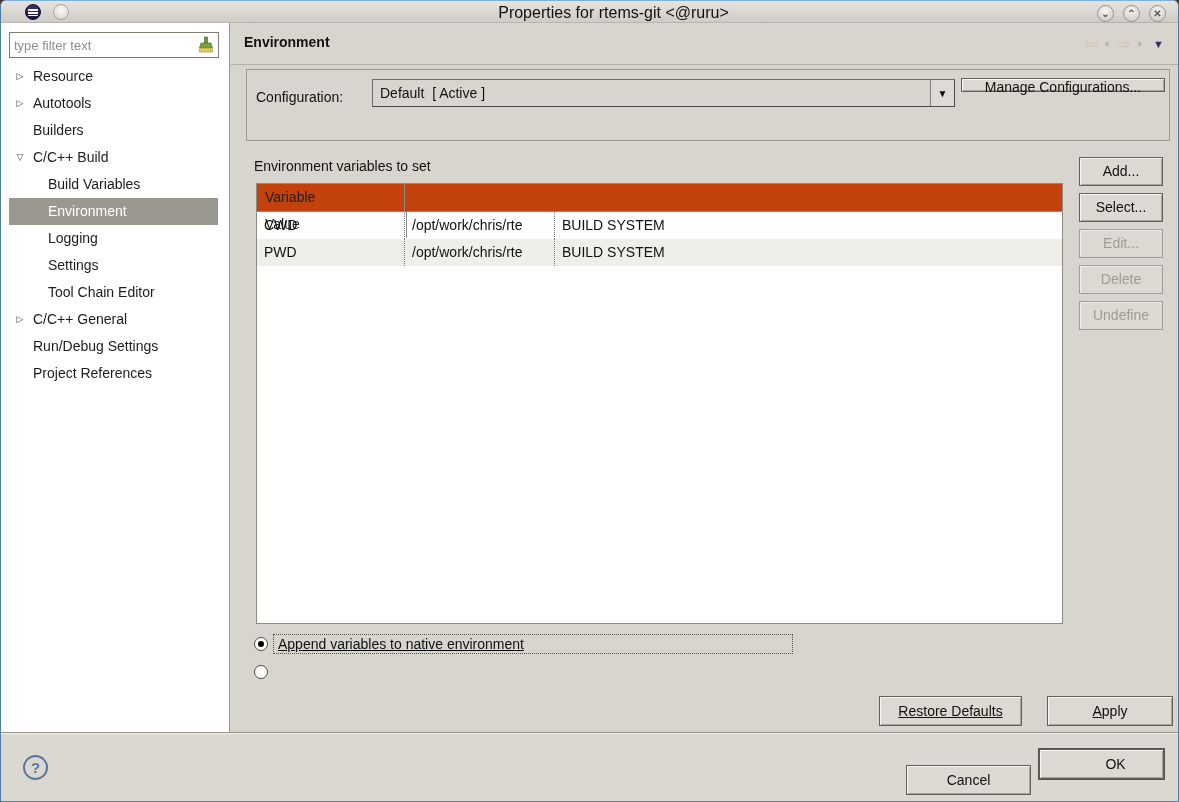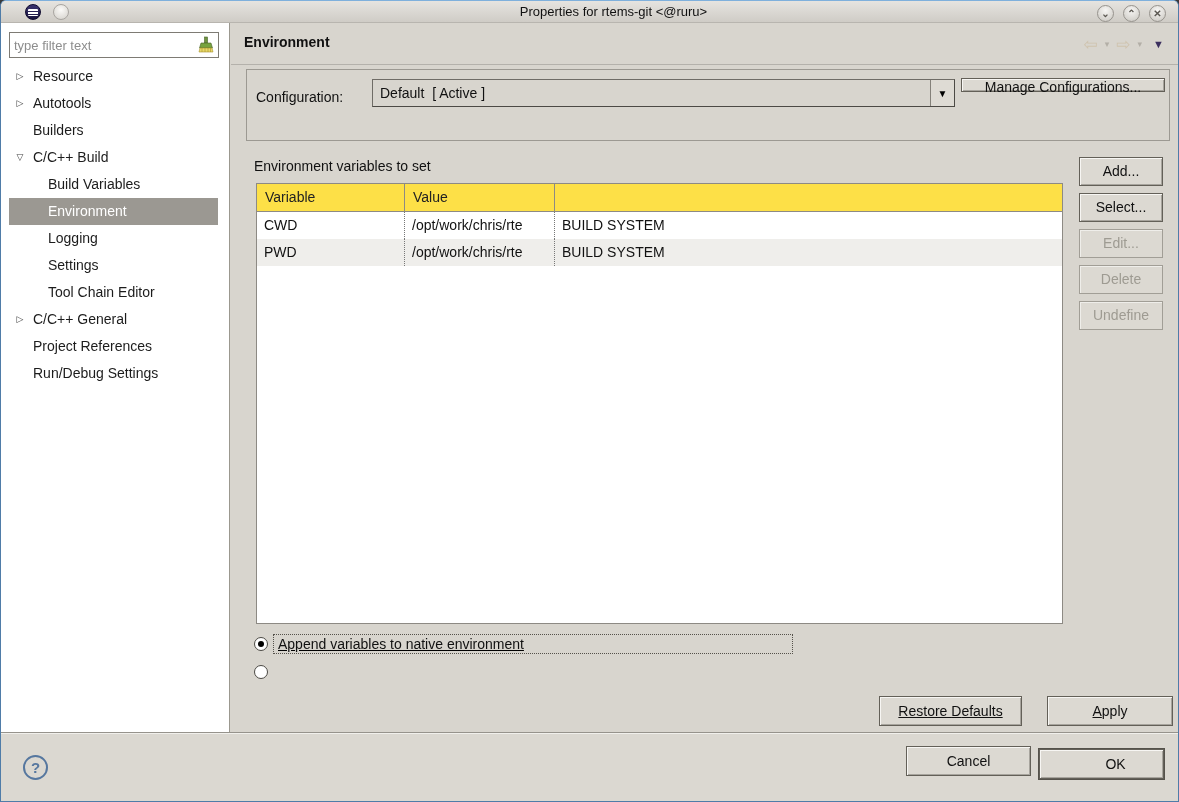--- a/index.html
+++ b/index.html
@@ -18,21 +18,21 @@
   }
 
   
   .titlebar {
     position: absolute; left: 0; top: 0; right: 0; height: 22px;
     background: linear-gradient(#e6e4e0, #cfccc6);
     border-bottom: 1px solid #b8b5af;
   }
   .titlebar-title {
     position: absolute; left: 0; right: 0; top: 3px;
-    text-align: center; font-size: 13px; color: #111; padding-left: 48px;
+    text-align: center; font-size: 16px; color: #111; padding-left: 48px;
   }
   .app-icon {
     position: absolute; left: 24px; top: 3px; width: 16px; height: 16px;
     border-radius: 50%;
     background: linear-gradient(#3b3470, #17123d);
     border: 1px solid #0e0a2e;
   }
   .app-icon::before {
     content: ""; position: absolute; left: 2px; right: 2px; top: 4px; height: 7px;
     background: linear-gradient(
@@ -153,21 +153,21 @@
   }
   .cbtn .u { text-decoration: underline; }
   .cbtn.default { box-shadow: inset 1px 1px 0 #f7f6f3, inset -1px -1px 0 #a7a49d, 0 0 0 1px #55524b; padding-left: 28px; }
 
   
   .vars-label { position: absolute; left: 23px; top: 135px; font-size: 14px; color: #111; }
   .vars-table {
     position: absolute; left: 25px; top: 160px; width: 807px; height: 441px;
     background: #ffffff; border: 1px solid #8d8a84;
   }
-  .vt-header { display: flex; height: 28px; background: #fde047; border-bottom: 1px solid #8d8a84; }
+  .vt-header { display: flex; height: 28px; background: #c2410c; border-bottom: 1px solid #8d8a84; flex-direction: column; }
   .vt-header .hcell {
     font-size: 14px; color: #222; line-height: 27px; padding-left: 8px;
     border-right: 1px solid #8d8a84; overflow: hidden; white-space: nowrap;
   }
   .vt-row { display: flex; height: 27px; background: #fff; }
   .vt-row.alt { background: #efeeeb; }
   .vt-row .cell {
     font-size: 14px; color: #111; line-height: 27px; padding-left: 7px;
     overflow: hidden; white-space: nowrap;
   }
@@ -204,21 +204,21 @@
     position: absolute; left: 0; right: 0; bottom: 0; height: 69px;
     background: #dbd8d1;
     border-top: 1px solid #96938c;
     box-shadow: inset 0 1px 0 #f1f0ec;
   }
   .help-btn {
     position: absolute; left: 22px; top: 22px; width: 25px; height: 25px;
     border-radius: 50%; border: 2px solid #56779f; background: transparent;
     color: #56779f; font-size: 15px; font-weight: bold; text-align: center; line-height: 21px;
   }
-  .cancel-btn { position: absolute; left: 905px; top: 13px; width: 125px; height: 30px; line-height: 28px; }
+  .cancel-btn { position: absolute; left: 905px; top: 32px; width: 125px; height: 30px; line-height: 28px; }
   .ok-btn     { position: absolute; left: 1038px; top: 16px; width: 125px; height: 30px; line-height: 28px; }
 </style>
 </head>
 <body>
 
 <div class="window">
 
   <div class="titlebar">
     <span class="app-icon"></span>
     <span class="menu-dot-btn"></span>
@@ -267,24 +267,24 @@
           <span class="lbl">Settings</span>
         </div>
         <div class="tree-item level-1">
           <span class="lbl">Tool Chain Editor</span>
         </div>
         <div class="tree-item level-0">
           <span class="arrow">▷</span>
           <span class="lbl">C/C++ General</span>
         </div>
         <div class="tree-item level-0">
+          <span class="lbl">Run/Debug Settings</span>
+        </div>
+        <div class="tree-item level-0">
           <span class="lbl">Project References</span>
-        </div>
-        <div class="tree-item level-0">
-          <span class="lbl">Run/Debug Settings</span>
         </div>
       </div>
   </div>
 
   <div class="content">
 
     <div class="content-header">
       <div class="content-title">Environment</div>
       <div class="nav-icons">
         <span class="nav-arrow">⇦</span>

